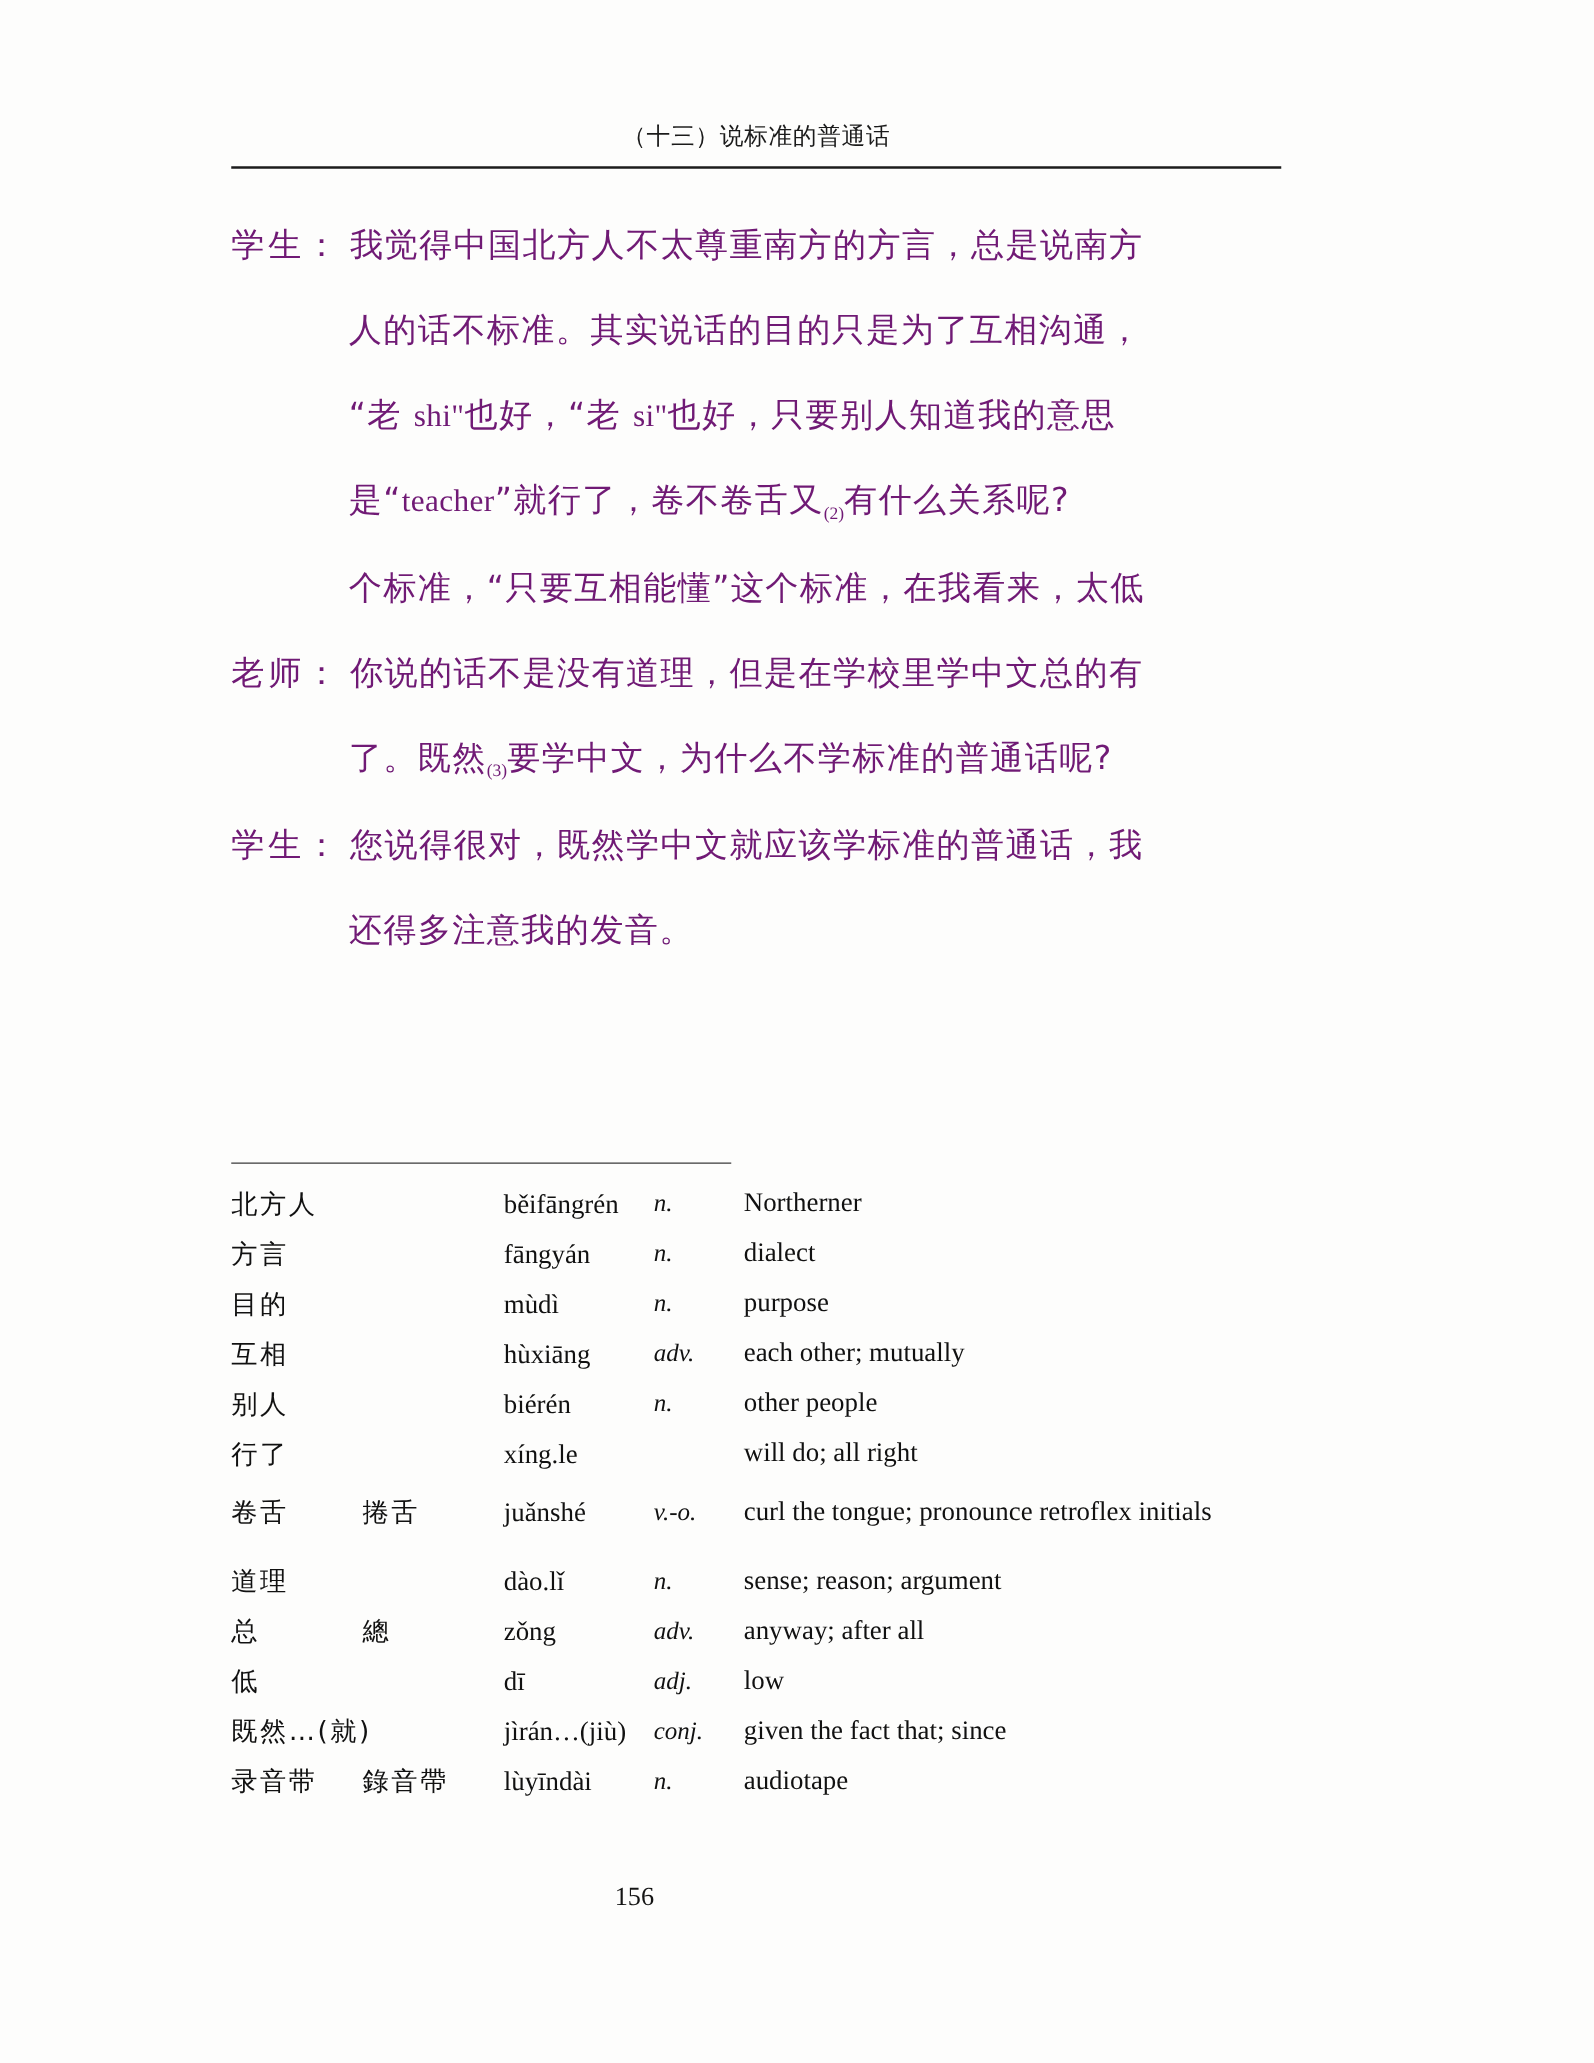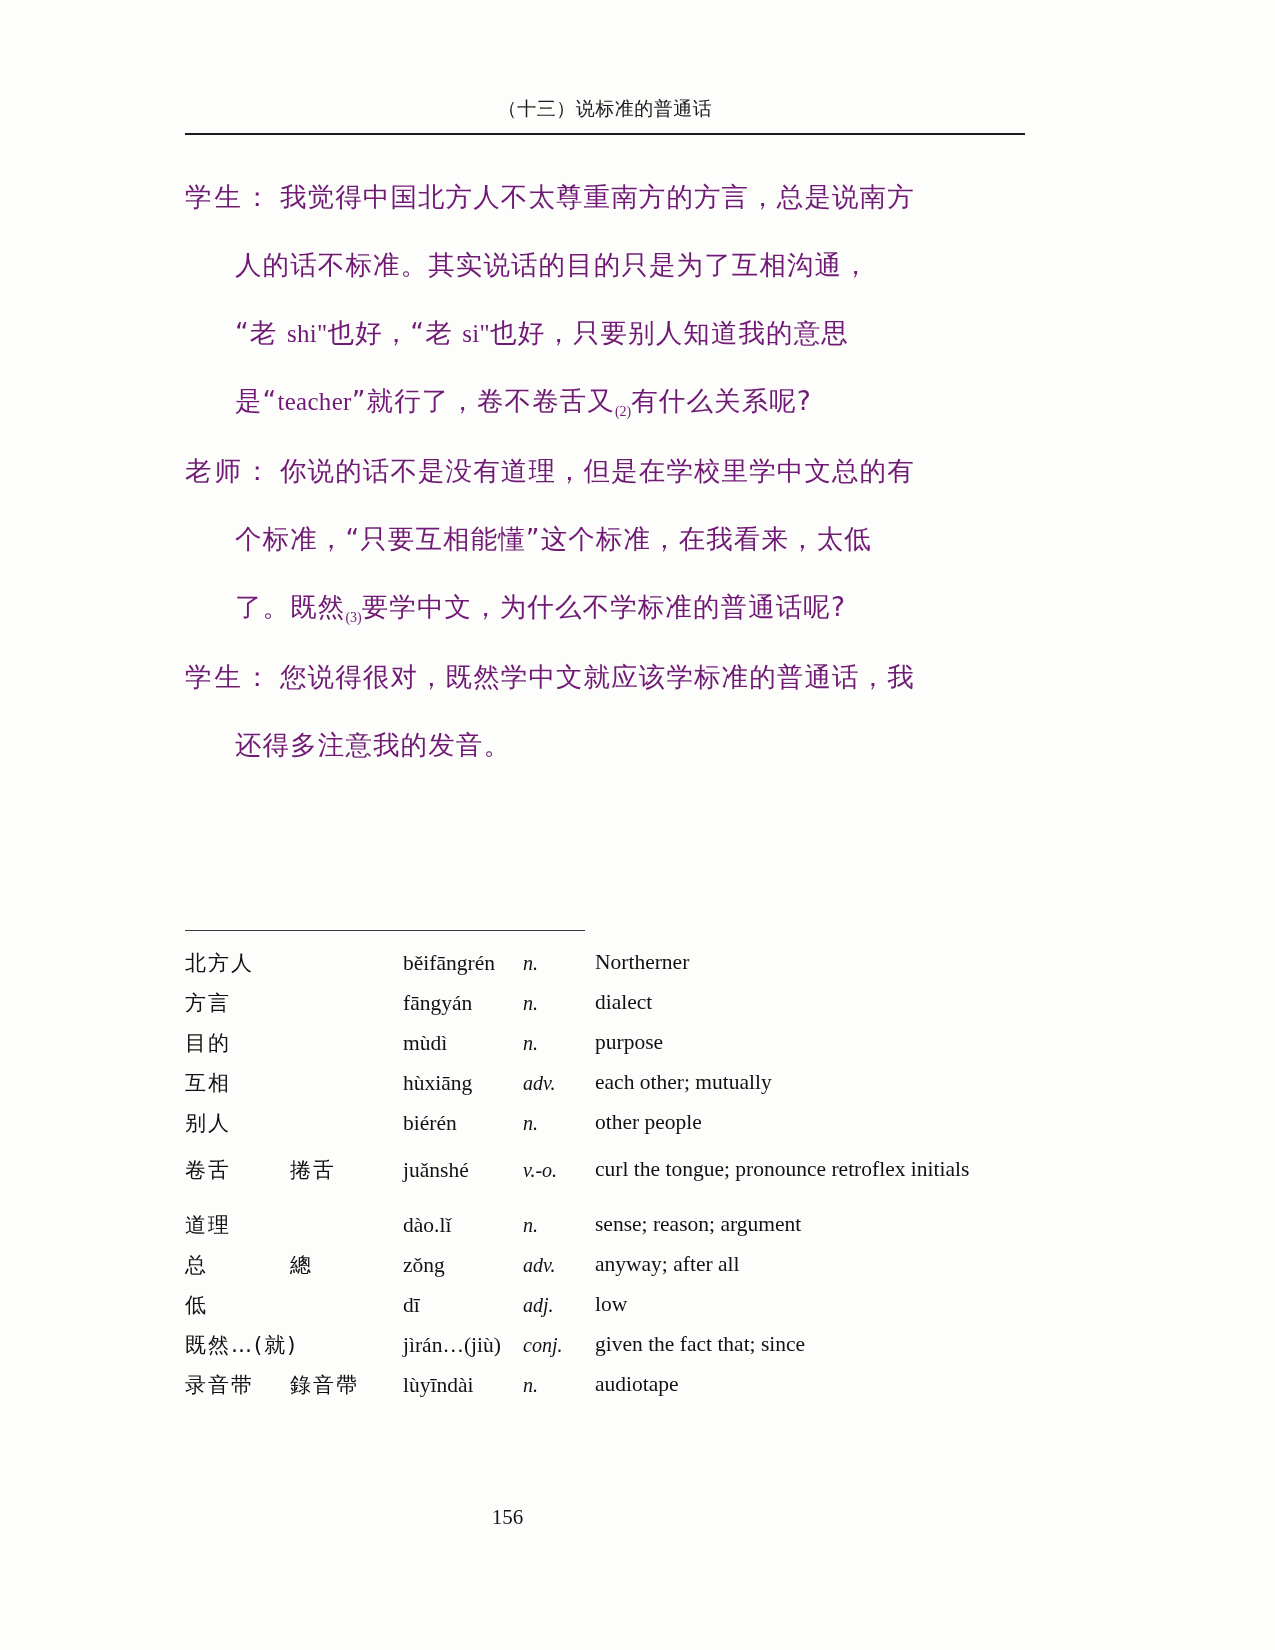--- a/index.html
+++ b/index.html
@@ -65,21 +65,21 @@
   .speaker {
     width: 95px;
     flex: 0 0 95px;
     letter-spacing: 3px;
   }
   .line-body {
     flex: 1;
     letter-spacing: 1.1px;
   }
   .line.indent .line-body {
-    margin-left: 50px;
+    margin-left: 94px;
   }
   .latin {
     font-family: "Liberation Serif", "DejaVu Serif", serif;
     font-size: 25px;
     letter-spacing: 0.3px;
   }
   .note-ref {
     font-family: "Liberation Serif", "DejaVu Serif", serif;
     font-size: 14px;
     vertical-align: -6px;
@@ -189,26 +189,26 @@
           <span class="line-body"><span>人的话不标准。其实说话的目的只是为了互相沟通，</span></span>
         </div>
         <div class="line indent">
           <span class="line-body"><span>“老 </span><span class="latin">shi"</span><span>也好，“老 </span><span class="latin">si"</span><span>也好，只要别人知道我的意思</span></span>
         </div>
         <div class="line indent">
           <span class="line-body"><span>是“</span><span class="latin">teacher</span><span>”就行了，卷不卷舌又</span><span class="note-ref">(2)</span><span>有什么关系呢?</span></span>
         </div>
       </div>
       <div class="turn">
+        <div class="line indent">
+          <span class="line-body"><span>个标准，“只要互相能懂”这个标准，在我看来，太低</span></span>
+        </div>
         <div class="line">
           <span class="speaker">老师：</span>
           <span class="line-body"><span>你说的话不是没有道理，但是在学校里学中文总的有</span></span>
-        </div>
-        <div class="line indent">
-          <span class="line-body"><span>个标准，“只要互相能懂”这个标准，在我看来，太低</span></span>
         </div>
         <div class="line indent">
           <span class="line-body"><span>了。既然</span><span class="note-ref">(3)</span><span>要学中文，为什么不学标准的普通话呢?</span></span>
         </div>
       </div>
       <div class="turn">
         <div class="line">
           <span class="speaker">学生：</span>
           <span class="line-body"><span>您说得很对，既然学中文就应该学标准的普通话，我</span></span>
         </div>
@@ -248,20 +248,27 @@
           <div class="c-pinyin">hùxiāng</div>
           <div class="c-pos">adv.</div>
           <div class="c-def">each other; mutually</div>
         </div>
         <div class="vrow">
           <div class="c-simp">别人</div>
           <div class="c-trad"></div>
           <div class="c-pinyin">biérén</div>
           <div class="c-pos">n.</div>
           <div class="c-def">other people</div>
+        </div>
+        <div class="vrow">
+          <div class="c-simp">行了</div>
+          <div class="c-trad"></div>
+          <div class="c-pinyin">xíng.le</div>
+          <div class="c-pos"></div>
+          <div class="c-def">will do; all right</div>
         </div>
         <div class="vrow tall">
           <div class="c-simp">卷舌</div>
           <div class="c-trad">捲舌</div>
           <div class="c-pinyin">juǎnshé</div>
           <div class="c-pos">v.-o.</div>
           <div class="c-def">curl the tongue; pronounce retroflex initials</div>
         </div>
         <div class="vrow">
           <div class="c-simp">道理</div>

